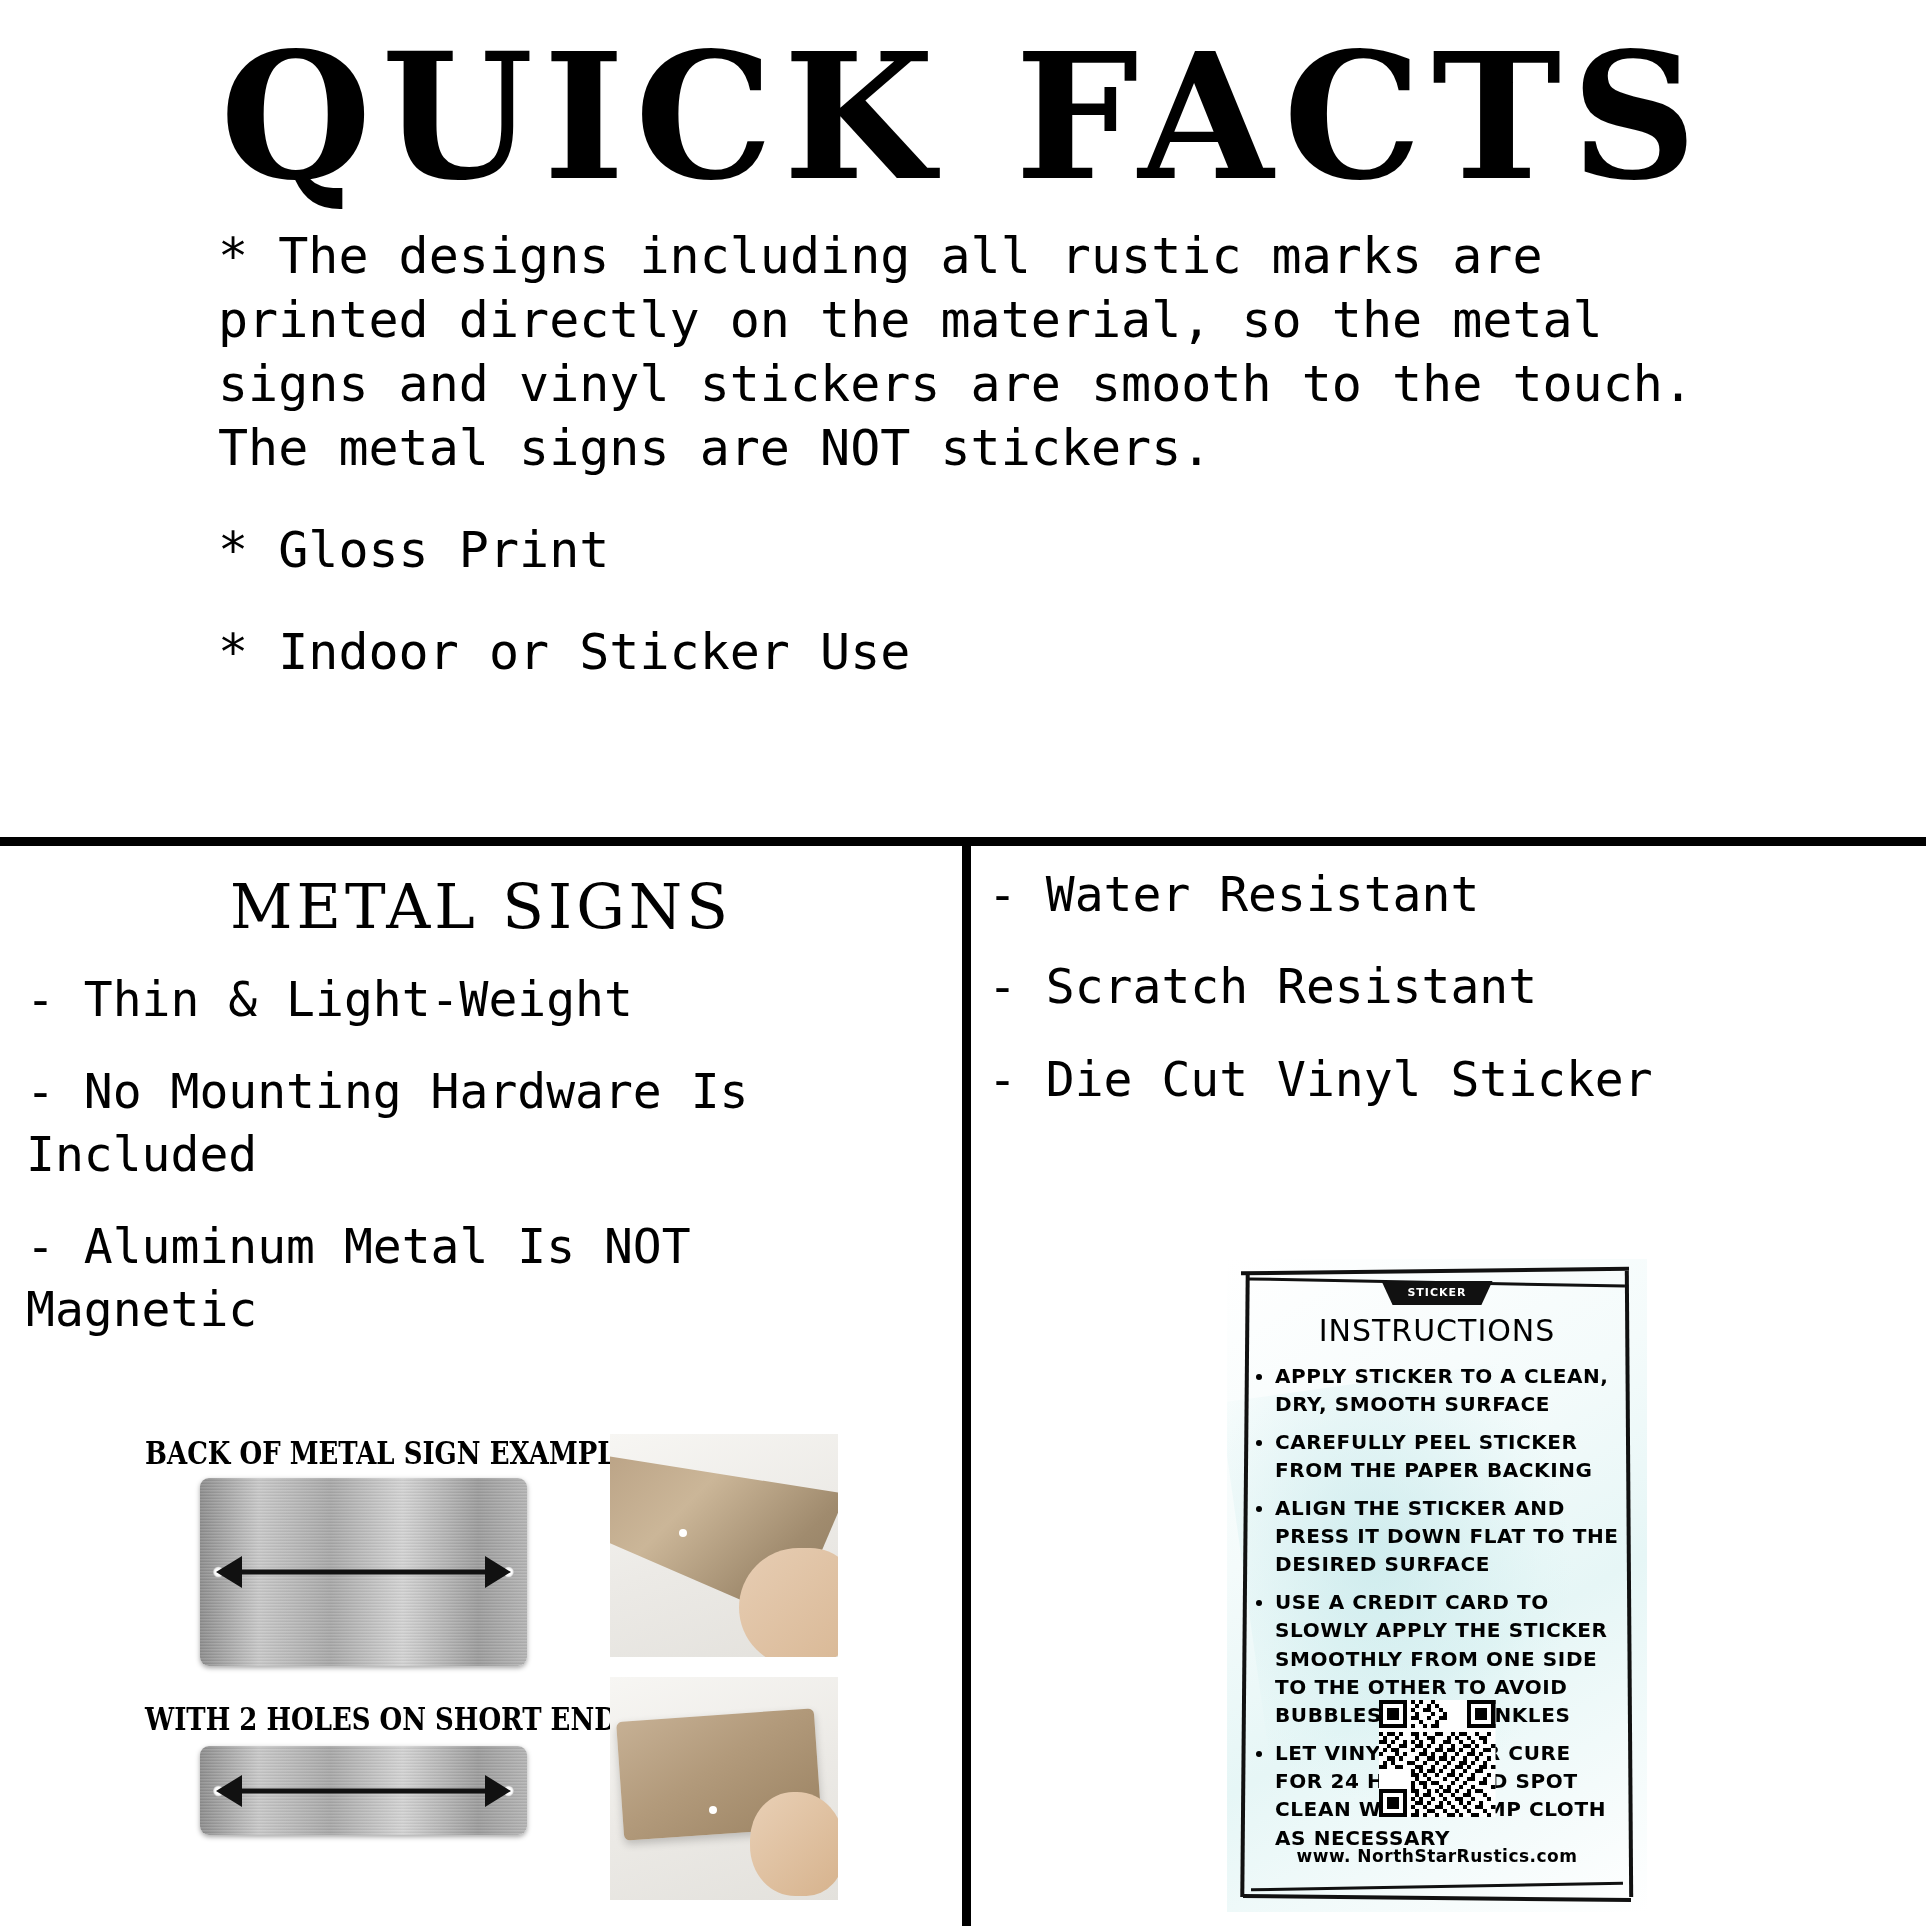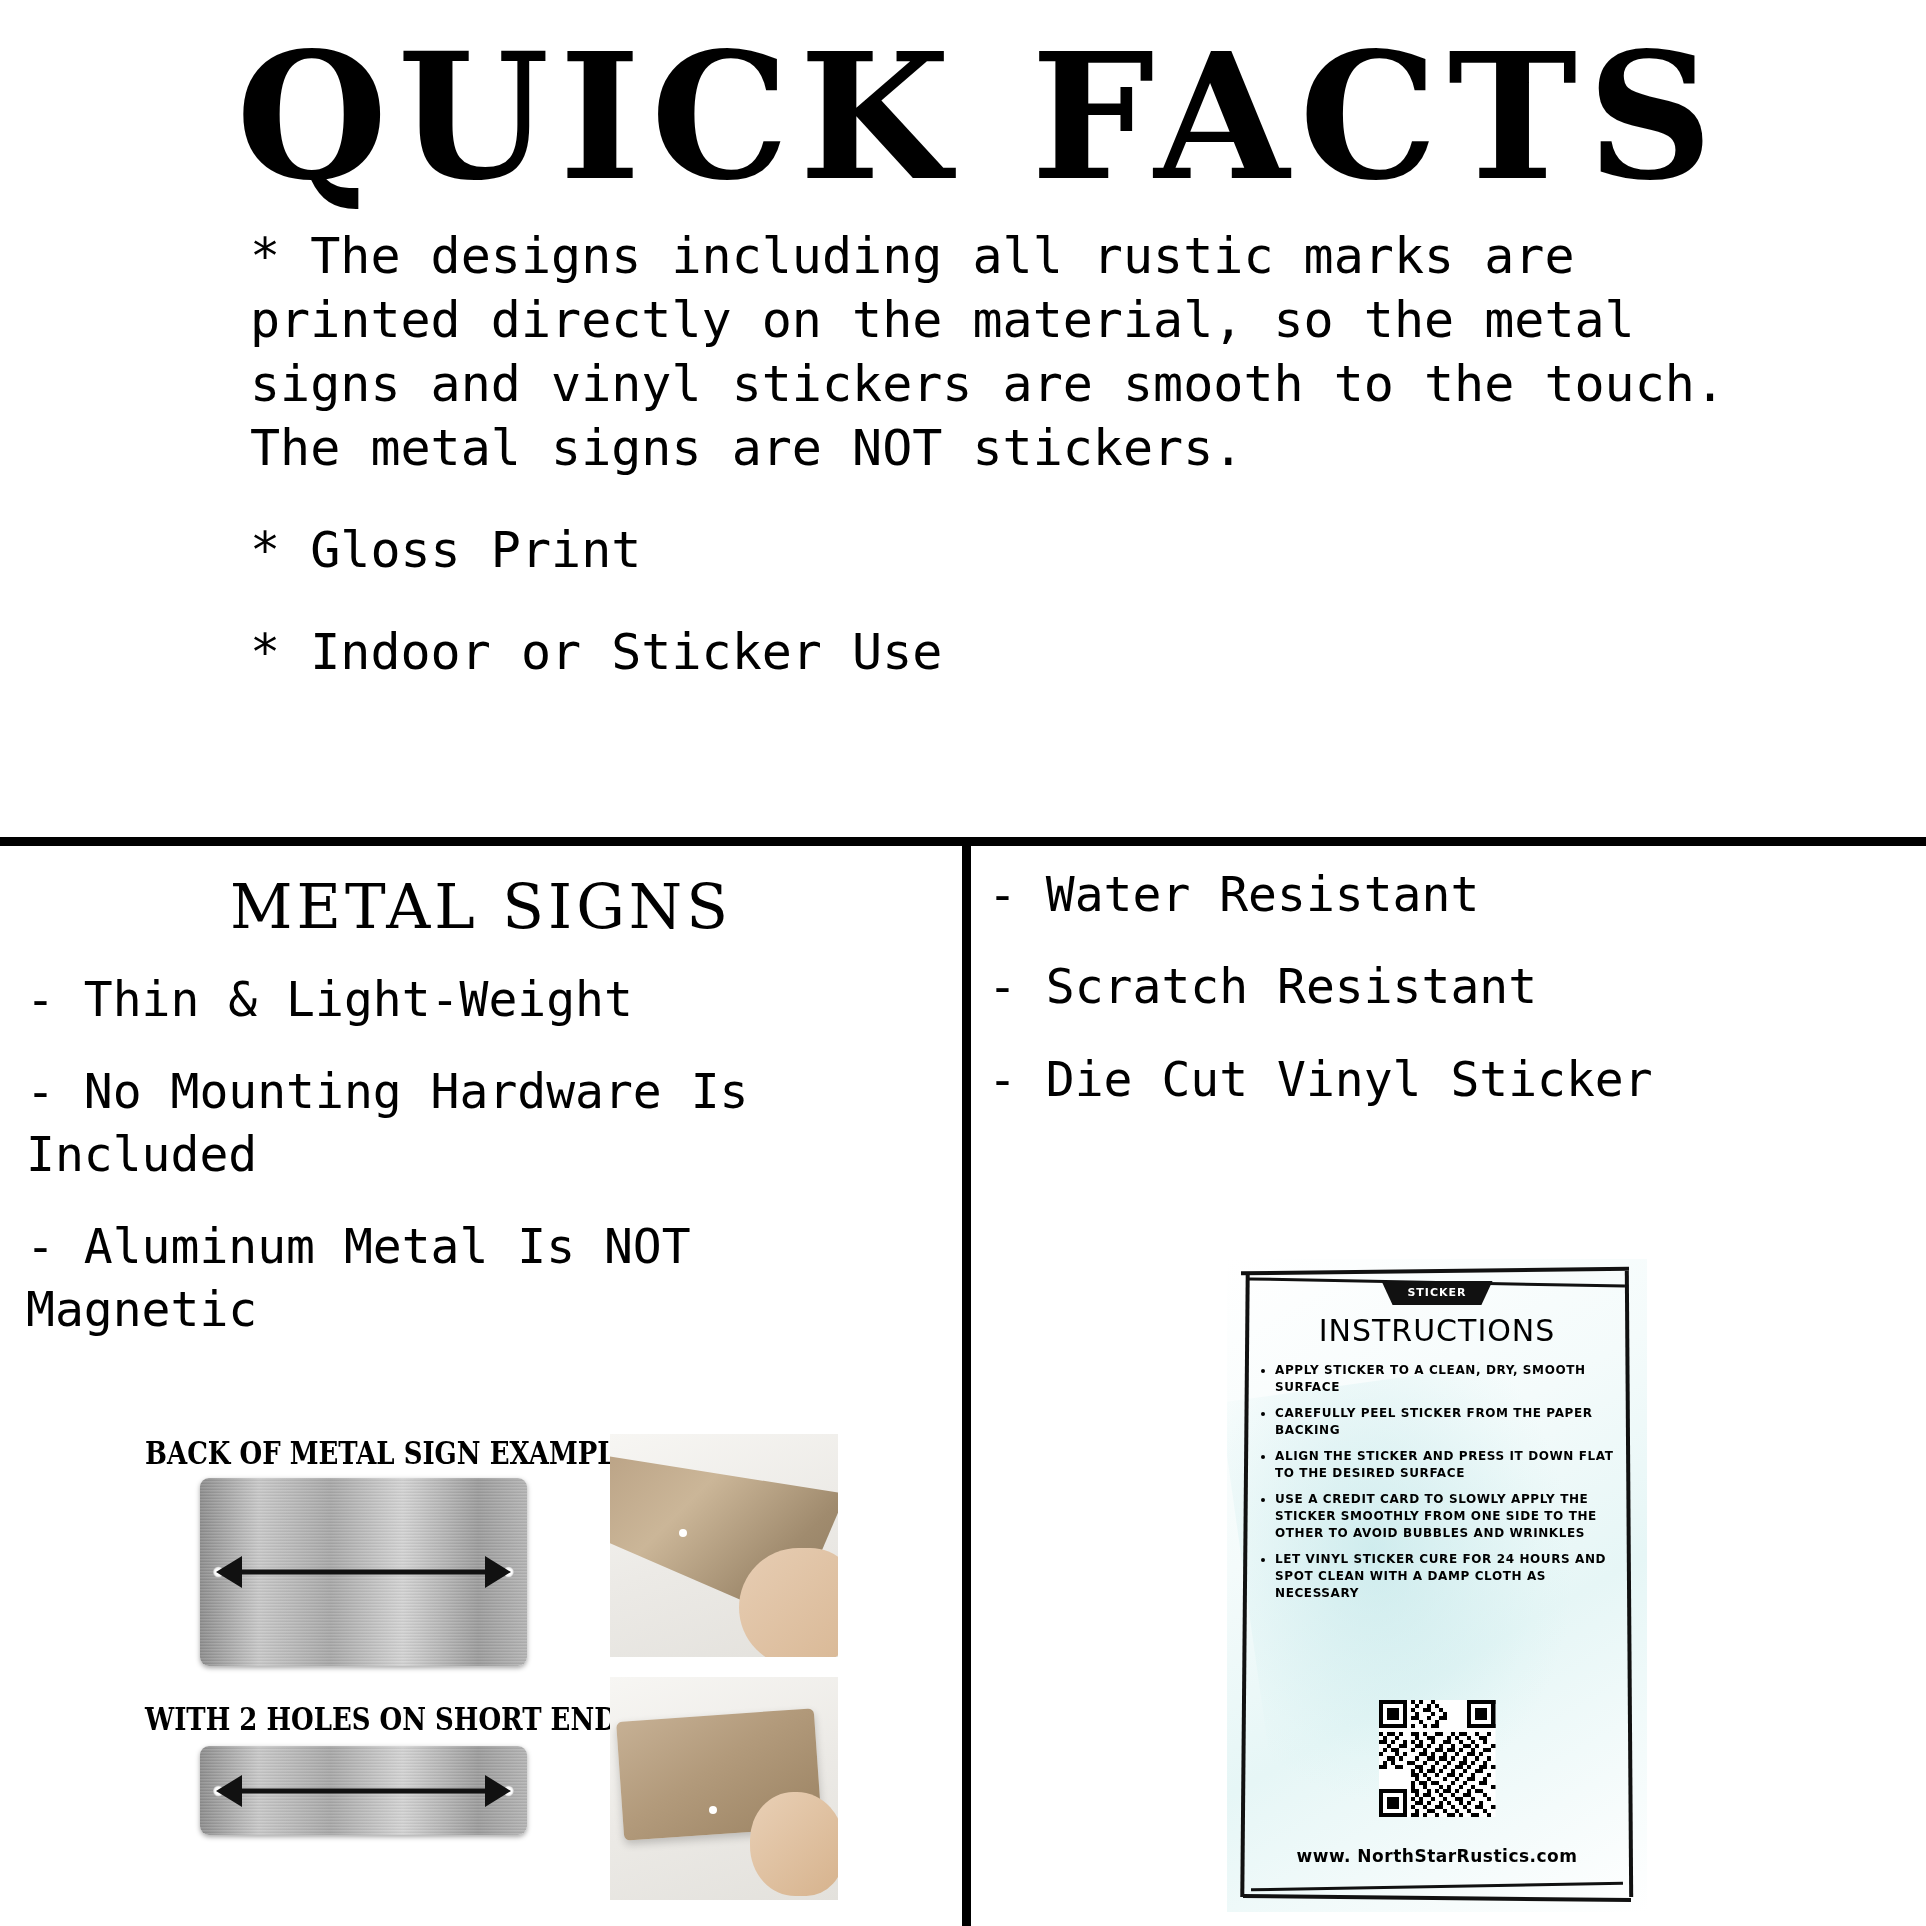--- a/index.html
+++ b/index.html
@@ -14,21 +14,20 @@
     color: #000000;
     overflow: hidden;
     position: relative;
   }
 
   
   .top-section {
     padding: 20px 40px 0 40px;
     box-sizing: border-box;
     height: 616px;
-    margin-left: 32px;
   }
   .main-title {
     font-family: "DejaVu Serif", serif;
     font-weight: bold;
     font-size: 174px;
     letter-spacing: 10px;
     text-align: center;
     line-height: 1.0;
     margin: 10px 0 20px 0;
     white-space: nowrap;
@@ -267,21 +266,21 @@
     font-weight: normal;
     font-size: 30px;
     letter-spacing: 1px;
     margin: 8px 0 14px 0;
   }
   .instr-list {
     margin: 0;
     padding-left: 22px;
     font-family: "DejaVu Sans", sans-serif;
     font-weight: bold;
-    font-size: 12px;
+    font-size: 20px;
     line-height: 1.42;
     letter-spacing: 0.6px;
   }
   .instr-list li { margin-bottom: 9px; }
 
   .qr {
     position: absolute;
     left: 50%;
     transform: translateX(-50%);
     bottom: 95px;

